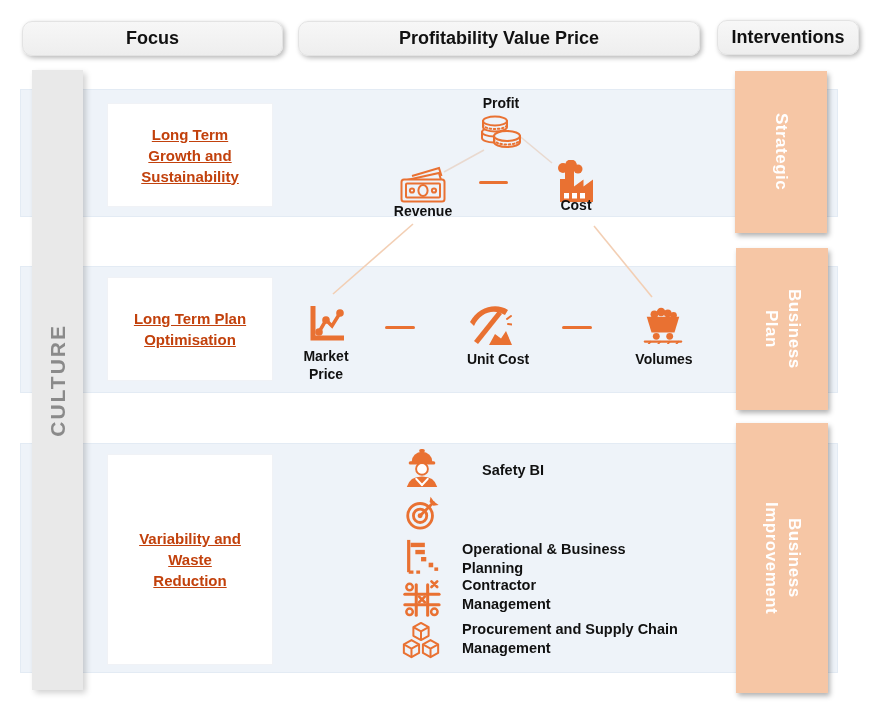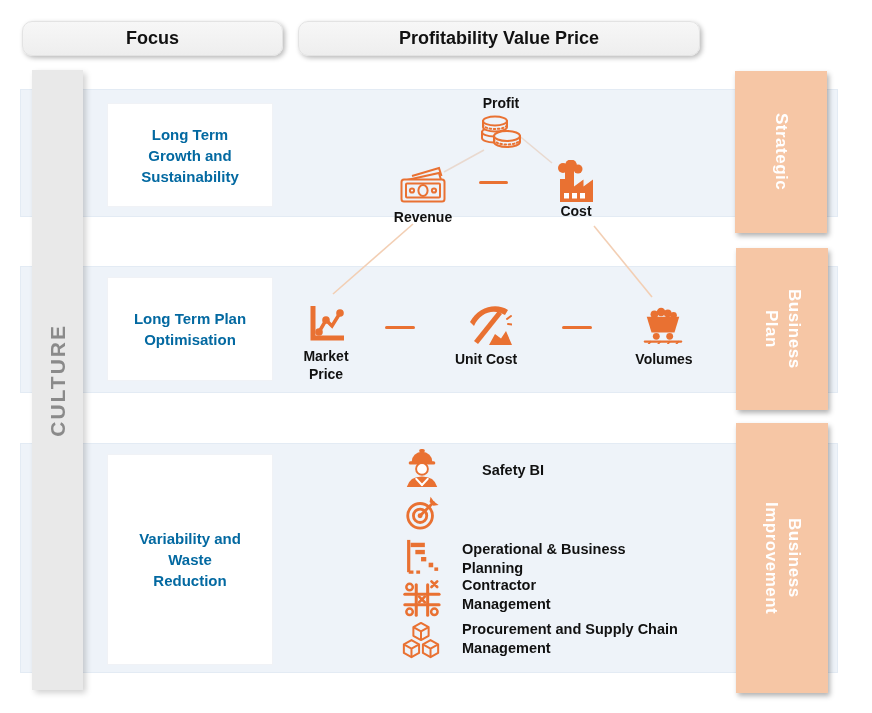--- a/index.html
+++ b/index.html
@@ -24,21 +24,21 @@
   .overlay{position:absolute;left:0;top:0;z-index:2;pointer-events:none;}
   
   .culture{position:absolute;left:32px;top:70px;width:51px;height:620px;background:#E9E9E9;
            box-shadow:3px 3px 6px rgba(0,0,0,.18);z-index:4;
            display:flex;align-items:center;justify-content:center;}
   .culture span{writing-mode:vertical-rl;transform:rotate(180deg);
                 font-size:21px;font-weight:bold;letter-spacing:2px;color:#8a8a8a;white-space:nowrap;}
   
   .focus-box{position:absolute;left:107px;width:166px;background:#ffffff;border:1px solid #f0f2f6;
              box-sizing:border-box;z-index:3;display:flex;align-items:center;justify-content:center;
-             text-align:center;font-size:15px;font-weight:bold;color:#0369a1;line-height:21px;white-space:pre-line;}
+             text-align:center;font-size:15px;font-weight:bold;color:#c2410c;line-height:21px;white-space:pre-line;text-decoration:underline;}
   .fb1{top:103px;height:104px;}
   .fb2{top:277px;height:104px;}
   .fb3{top:454px;height:211px;}
   
   .orange-box{position:absolute;width:92px;background:#F6C6A5;z-index:4;
               box-shadow:2px 3px 5px rgba(0,0,0,.3);
               display:flex;align-items:center;justify-content:center;}
   .ob1{left:735px;top:71px;height:162px;}
   .ob2{left:736px;top:248px;height:162px;}
   .ob3{left:736px;top:423px;height:270px;}
@@ -53,20 +53,21 @@
   .b3lbl{position:absolute;left:462px;z-index:3;font-size:14.5px;font-weight:bold;color:#111;
          line-height:18.5px;white-space:pre-line;text-align:left;width:290px;}
 </style>
 </head>
 <body>
 
 <div class="canvas">
 
   <div class="pill pill-focus">Focus</div>
   <div class="pill pill-chain">Profitability Value Price</div>
+  <div class="pill pill-interv">Interventions</div>
 
   <div class="band band1"></div>
   <div class="band band2"></div>
   <div class="band band3"></div>
 
   <svg class="overlay" width="872" height="713">
     <line x1="484" y1="150" x2="444" y2="172" stroke="#e9d9cf" stroke-width="1.6"></line>
     <line x1="517" y1="134" x2="552" y2="163" stroke="#e9d9cf" stroke-width="1.6"></line>
     <line x1="413" y1="224" x2="333" y2="294" stroke="#f3cfb4" stroke-width="1.6"></line>
     <line x1="594" y1="226" x2="652" y2="297" stroke="#f3cfb4" stroke-width="1.6"></line>
@@ -108,41 +109,41 @@
         <path d="M14 12 l27 -8 l2.5 8"></path>
         <path d="M9 16 l32 -7 l2 7"></path>
         <rect x="3.5" y="15.5" width="43" height="22" rx="2.5" fill="#EEF3F9"></rect>
         <rect x="8" y="19.5" width="34" height="14" rx="1"></rect>
         <circle cx="14" cy="26.5" r="2.1"></circle>
         <ellipse cx="25" cy="26.5" rx="4.6" ry="5.6"></ellipse>
         <circle cx="36" cy="26.5" r="2.1"></circle>
       </g>
     </svg>
   </span>
-  <div class="lbl" style="left:383px;top:208px;width:80px;">Revenue</div>
+  <div class="lbl" style="left:383px;top:202px;width:80px;">Revenue</div>
 
   <div class="dash" style="left:479px;top:181px;width:29px;"></div>
 
   <span class="icn" style="left:553px;top:160px;">
     <svg width="46" height="42" viewBox="0 0 46 42">
       <g fill="#E97132">
         <circle cx="10" cy="8" r="5"></circle>
         <circle cx="18" cy="5.5" r="6"></circle>
         <circle cx="25" cy="9" r="4.5"></circle>
         <rect x="12" y="9" width="9" height="12"></rect>
         <path d="M7 42 V19 h14 v7.5 l9.5 -7 v7 l9.5 -7 V42 z"></path>
       </g>
       <g fill="#ffffff">
         <rect x="11" y="33" width="5" height="5.5"></rect>
         <rect x="19" y="33" width="5" height="5.5"></rect>
         <rect x="27" y="33" width="5" height="5.5"></rect>
       </g>
     </svg>
   </span>
-  <div class="lbl" style="left:536px;top:202px;width:80px;">Cost</div>
+  <div class="lbl" style="left:536px;top:196px;width:80px;">Cost</div>
 
   <span class="icn" style="left:306px;top:302px;">
     <svg width="40" height="42" viewBox="0 0 40 42">
       <path d="M7 4 V36 H38" fill="none" stroke="#E97132" stroke-width="5"></path>
       <polyline points="13,30 20,18 26,24 34,11" fill="none" stroke="#E97132" stroke-width="3.5"></polyline>
       <g fill="#E97132">
         <circle cx="13" cy="30" r="3.8"></circle>
           <circle cx="20" cy="18" r="3.8"></circle>
           <circle cx="34" cy="11" r="3.8"></circle>
       </g>
@@ -159,21 +160,21 @@
         <path d="M10 41 L34 11 l4 3 L14 44 z"></path>
         <path d="M6 22 C14 7 32 2 44 10 L41 15 C30 8 16 12 10 26 z"></path>
         <path d="M25 45 l6 -11 6 4.5 5 -7.5 6 14 z"></path>
       </g>
       <g stroke="#E97132" stroke-width="2" stroke-linecap="round">
         <path d="M43 19 l4 -3"></path>
           <path d="M44 24 l5 0.5"></path>
       </g>
     </svg>
   </span>
-  <div class="lbl" style="left:446px;top:350px;width:80px;">Unit Cost</div>
+  <div class="lbl" style="left:458px;top:350px;width:80px;">Unit Cost</div>
 
   <div class="dash" style="left:562px;top:326px;width:30px;"></div>
 
   <span class="icn" style="left:640px;top:300px;">
     <svg width="46" height="44" viewBox="0 0 48 46">
       <g fill="#E97132">
         <circle cx="15" cy="15" r="4"></circle>
           <circle cx="22" cy="12.5" r="4.5"></circle>
         <circle cx="29" cy="14" r="4"></circle>
           <circle cx="35" cy="16" r="3.5"></circle>

